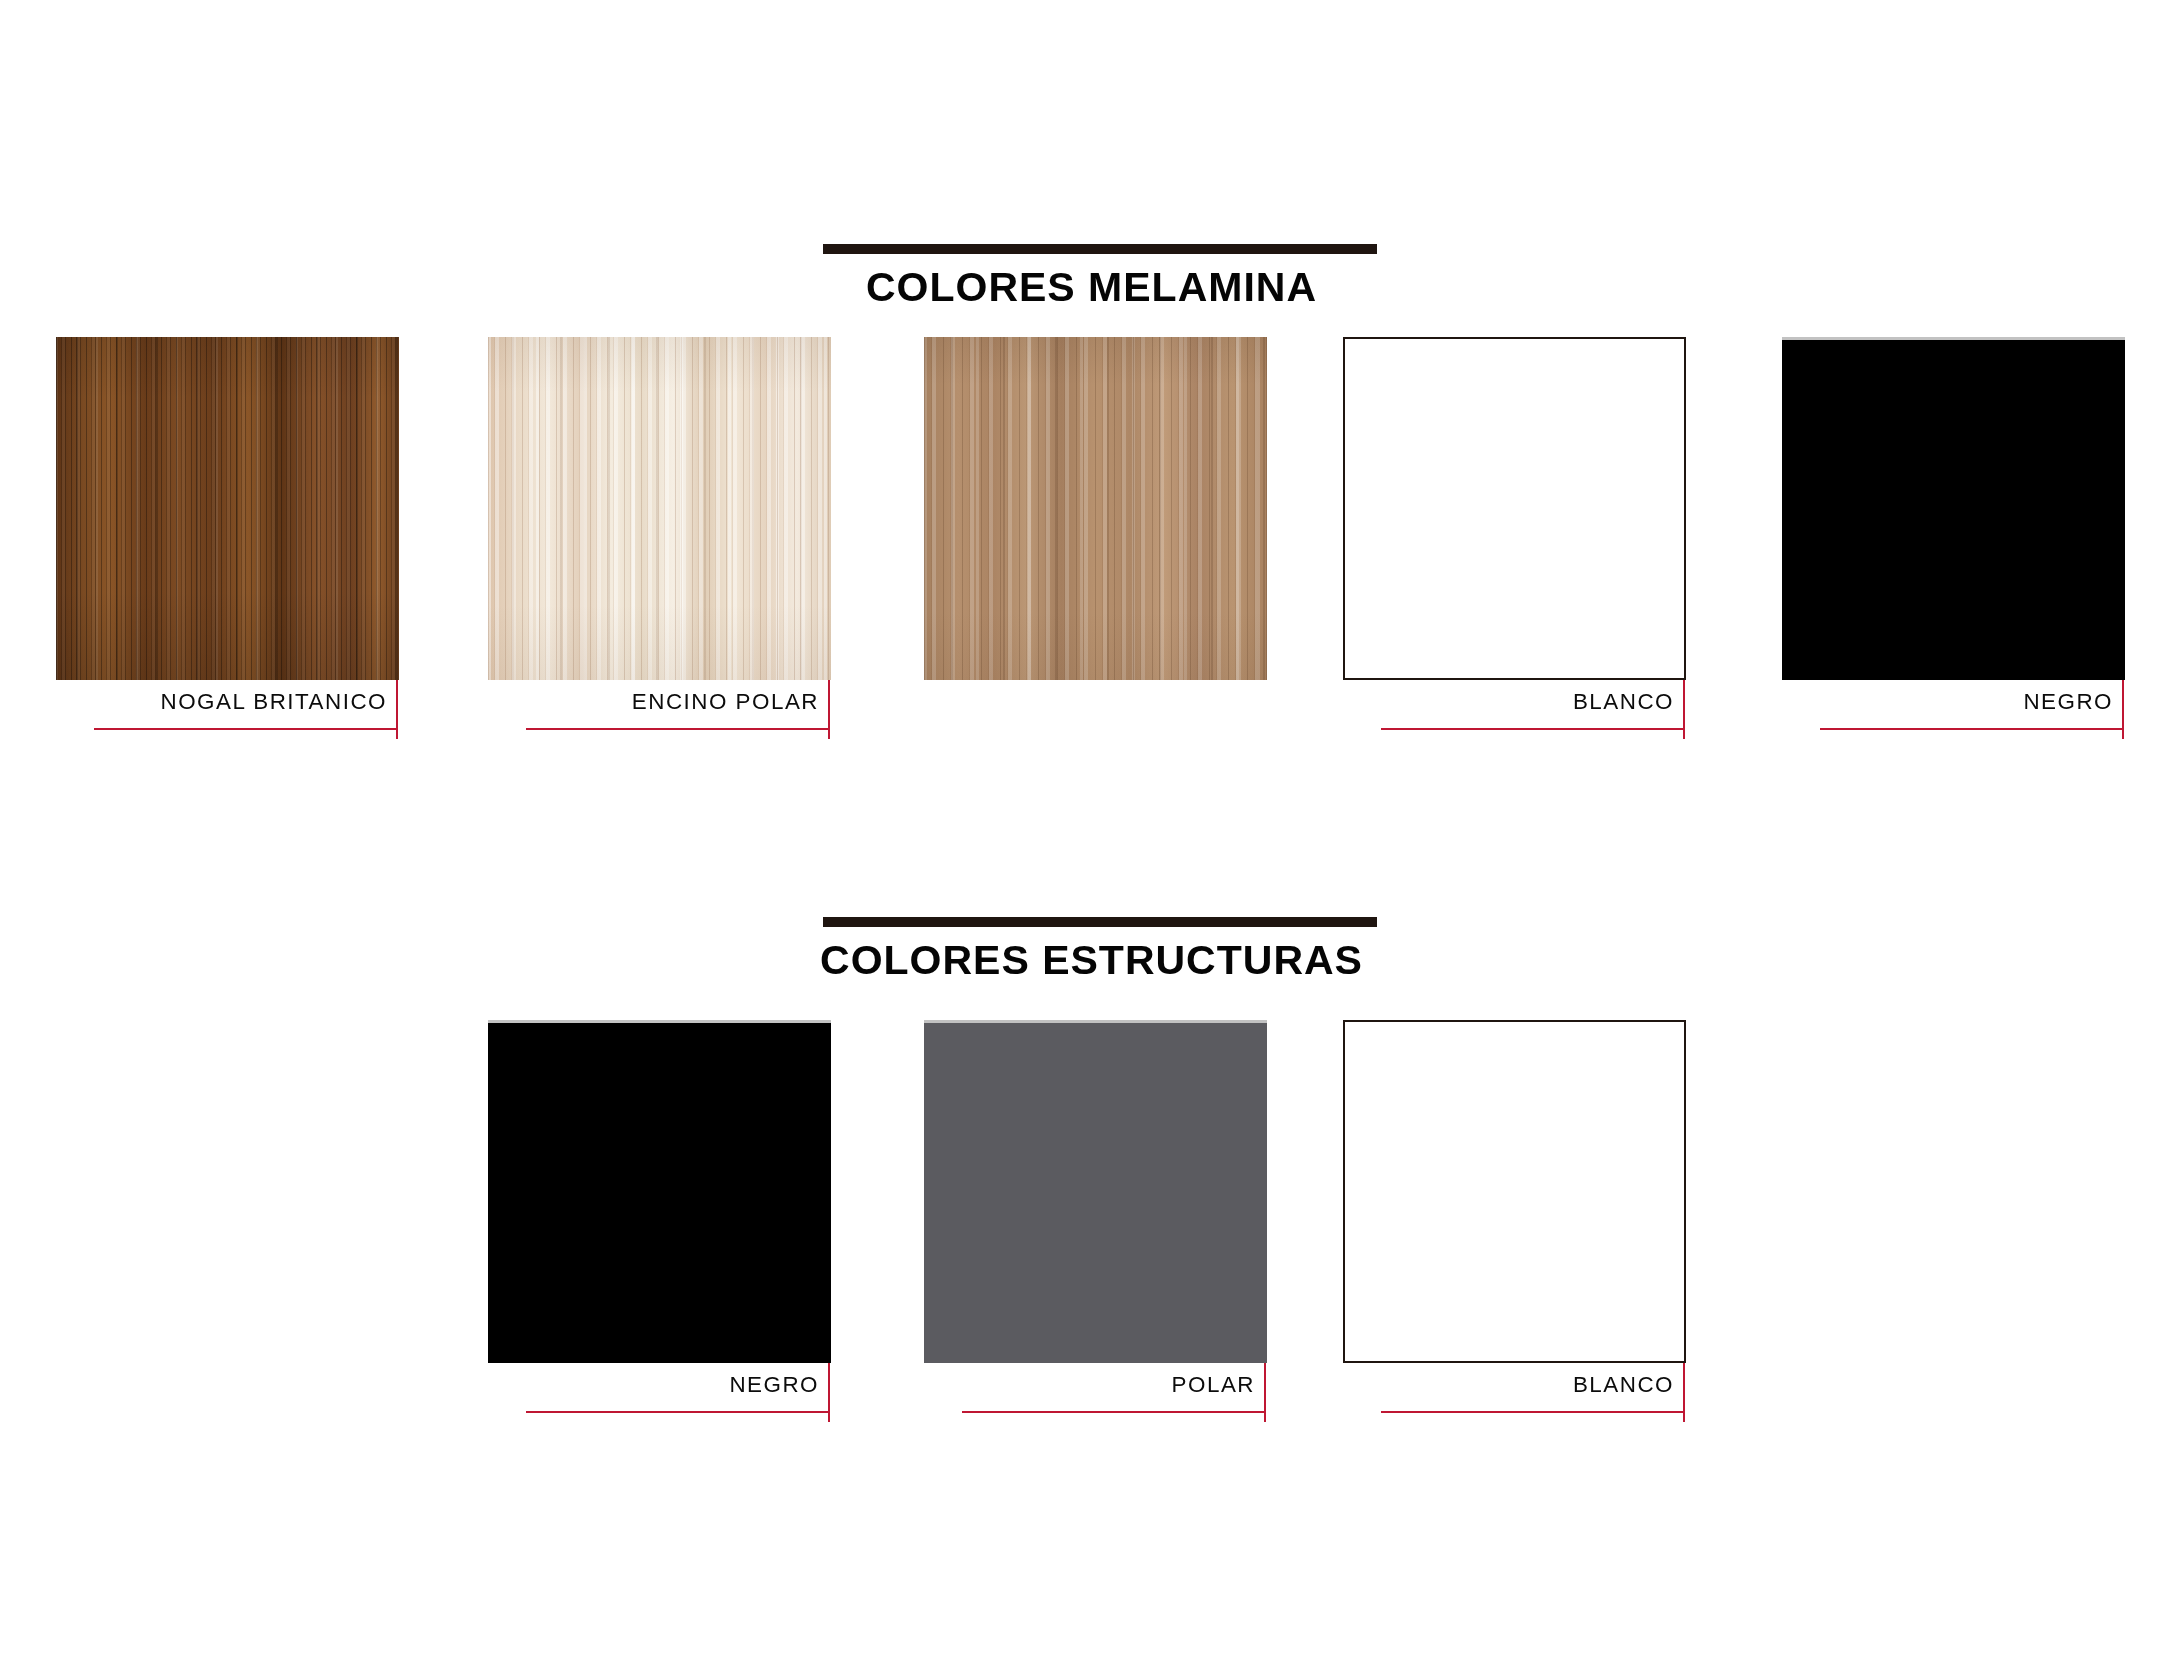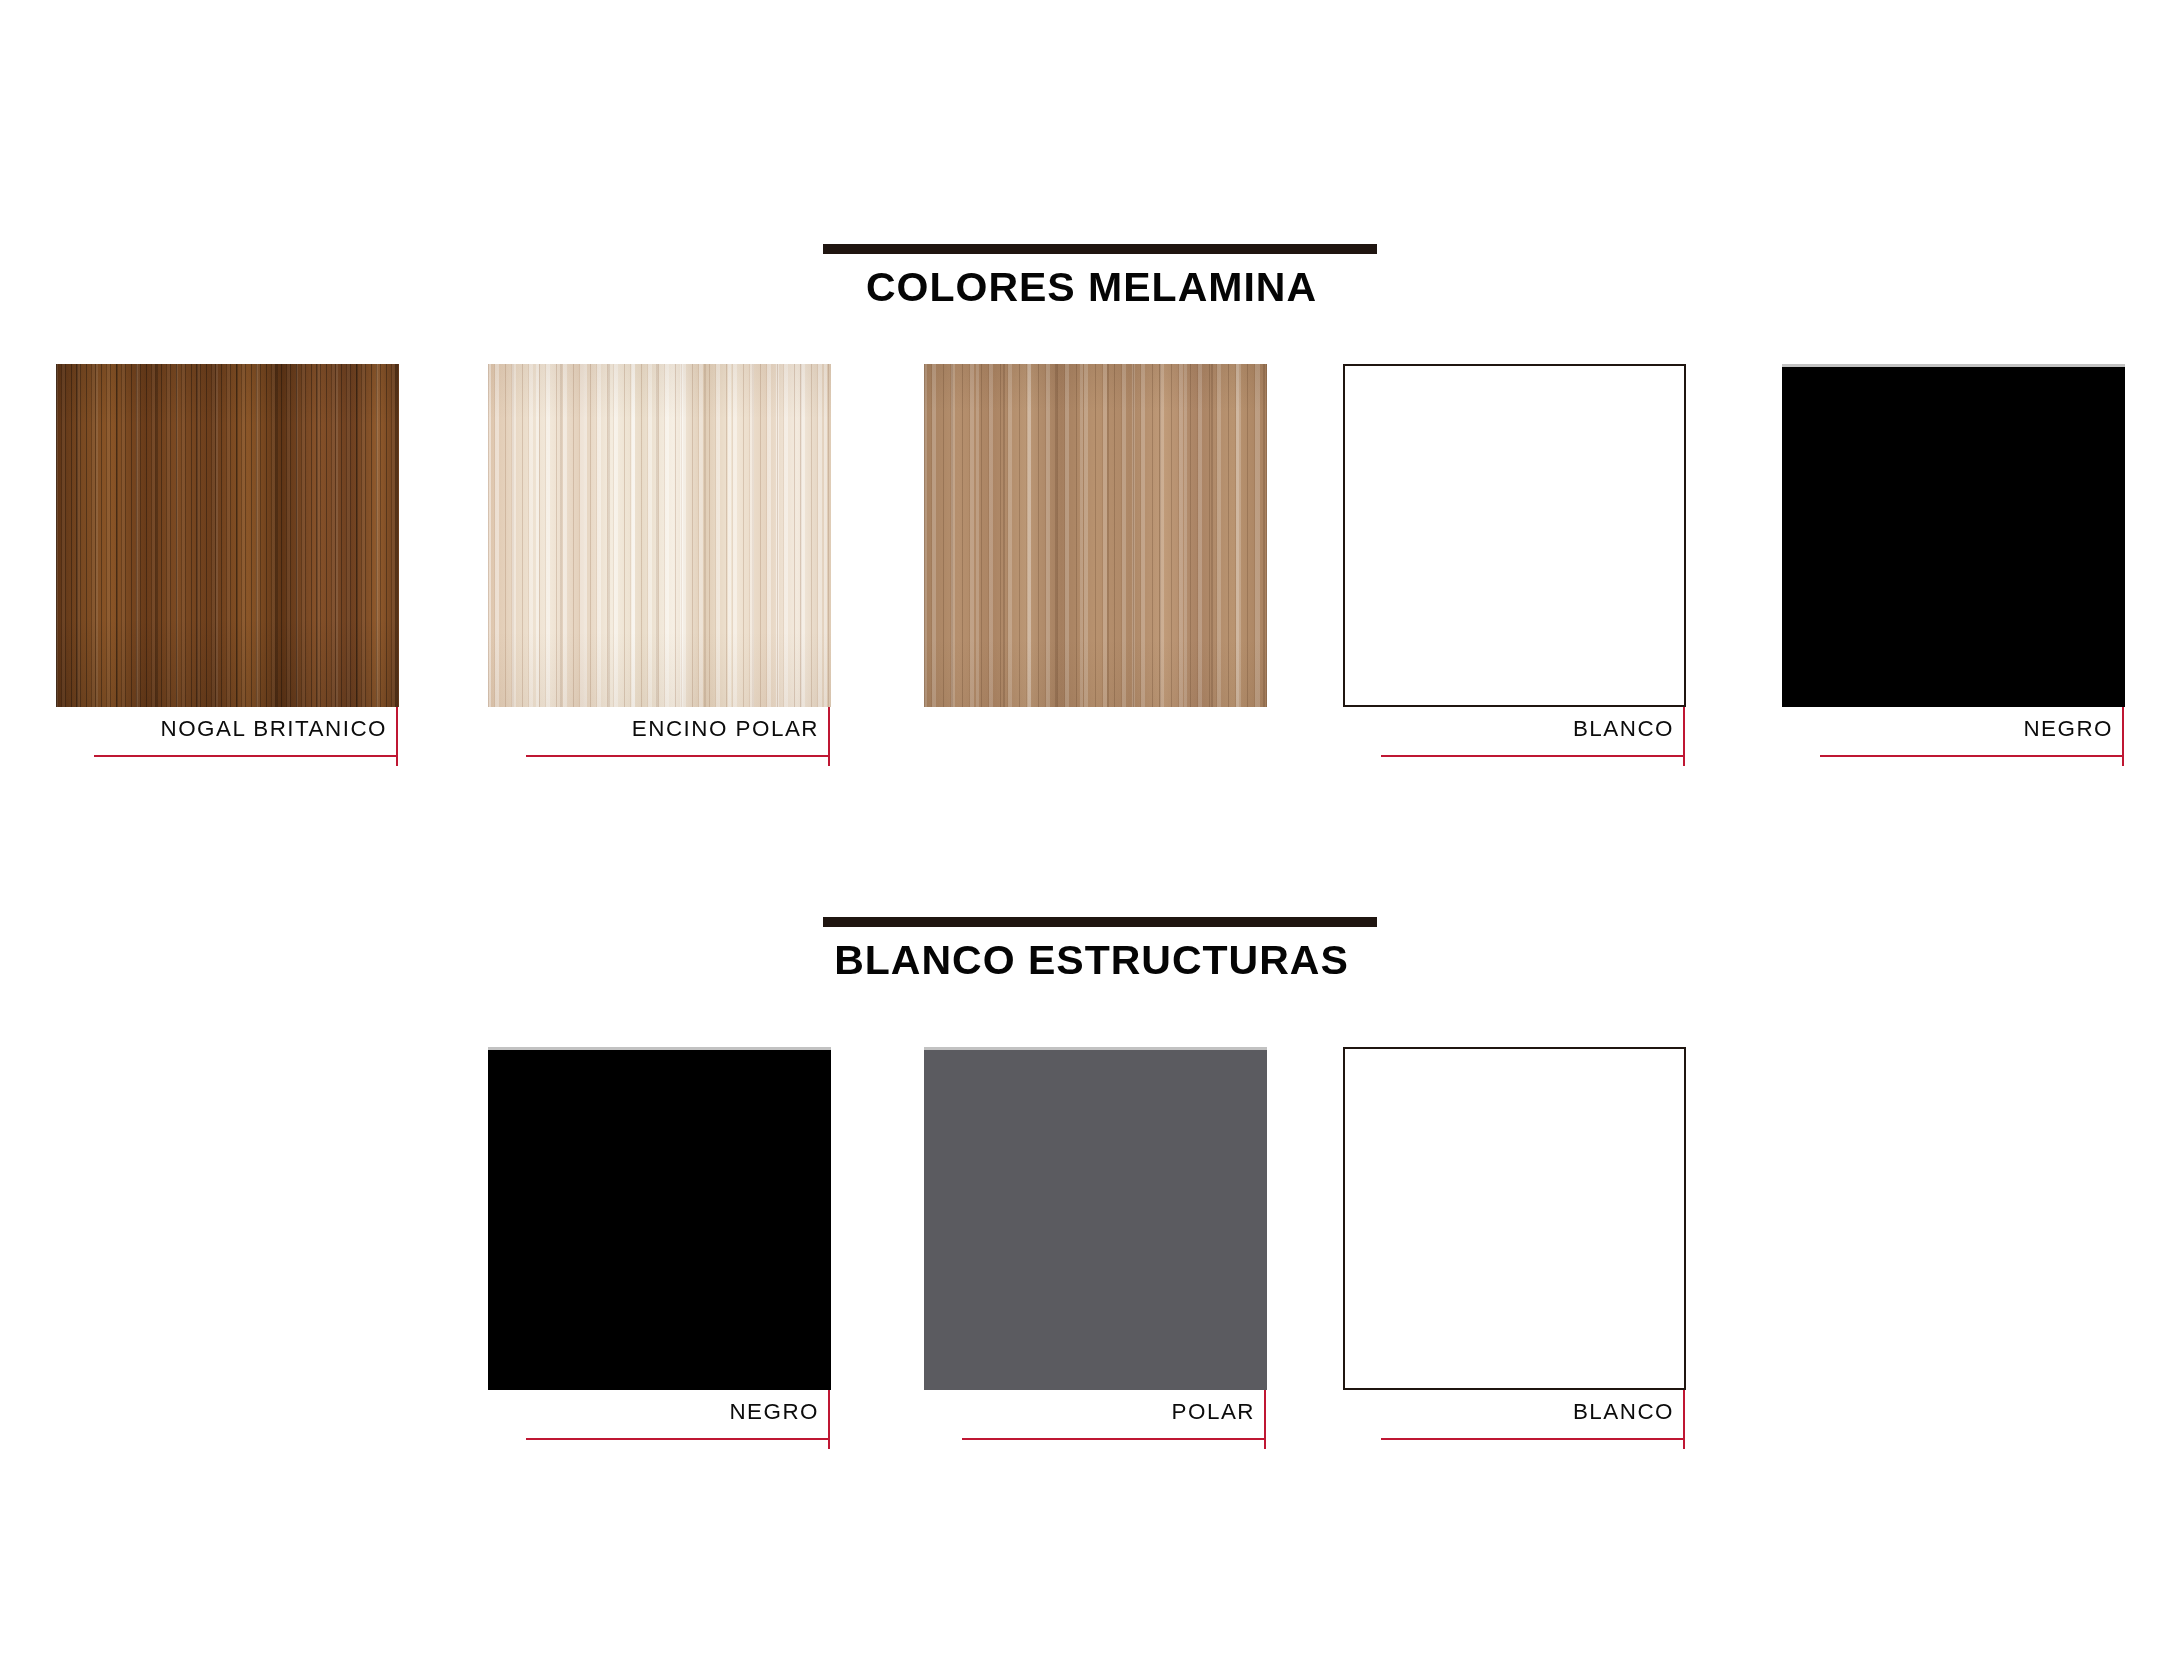--- a/index.html
+++ b/index.html
@@ -48,21 +48,20 @@
     font-family: "Liberation Sans", sans-serif;
     white-space: nowrap;
   }
 
   
   .swatch-row {
     position: absolute;
     left: 0;
     width: 1911px;
     height: 422px;
-    margin-top: 27px;
   }
   .swatch-cell {
     position: absolute;
     width: 360px;
     height: 422px;
   }
   .swatch-box {
     position: absolute;
     top: 0;
     left: 0;
@@ -254,21 +253,21 @@
             <div class="swatch-label">NEGRO</div>
             <div class="rule-h" style="background: rgb(191, 23, 51);"></div>
             <div class="rule-v" style="background: rgb(191, 23, 51);"></div>
           </div>
         </div>
       </div>
     </div>
     <div class="section" style="top: 0px;">
       <div class="section-header" style="position: absolute; top: 917px; left: 0px;">
         <div class="section-bar" style="background: rgb(31, 21, 16);"></div>
-        <div class="section-title">BLANCO ESTRUCTURAS</div>
+        <div class="section-title">COLORES ESTRUCTURAS</div>
       </div>
       <div class="swatch-row" style="top: 1020px;">
         <div class="swatch-cell" style="left: 488px;">
           <div class="swatch-box solid-black top-rule"></div>
           <div class="swatch-label-block">
             <div class="swatch-label">NEGRO</div>
             <div class="rule-h" style="background: rgb(191, 23, 51);"></div>
             <div class="rule-v" style="background: rgb(191, 23, 51);"></div>
           </div>
         </div>

